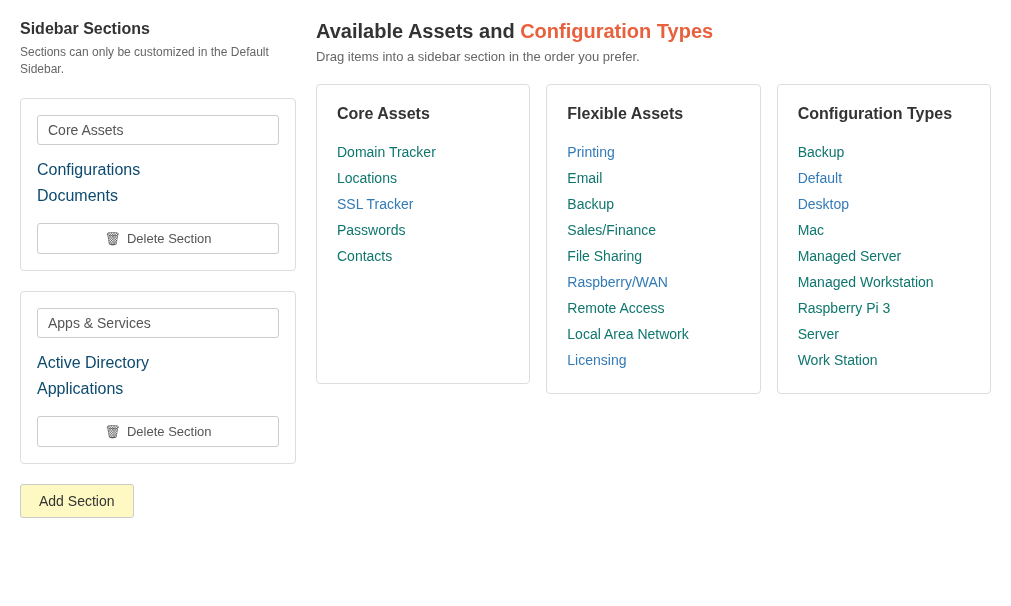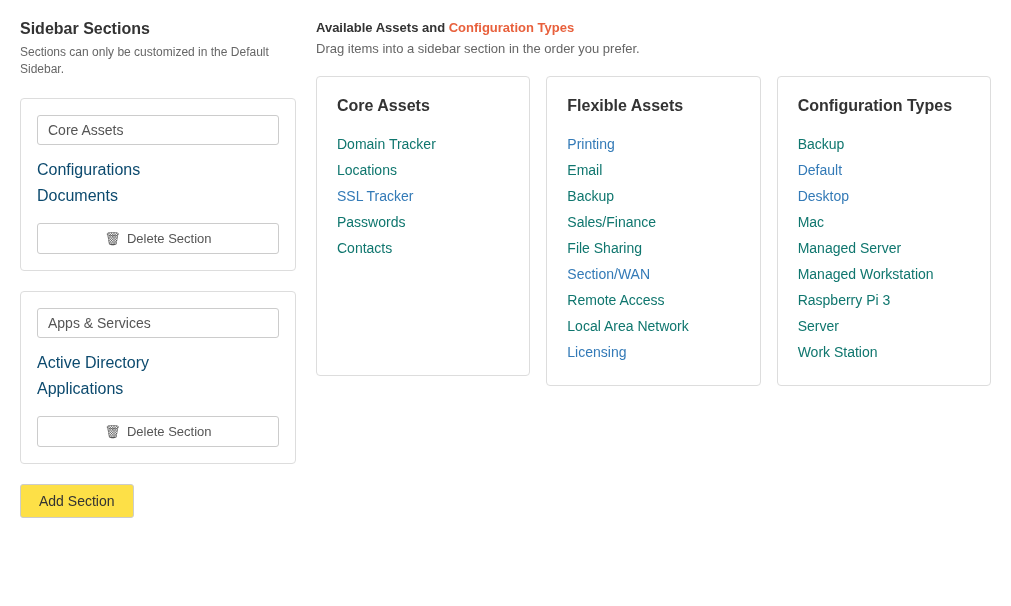--- a/index.html
+++ b/index.html
@@ -70,32 +70,32 @@
       cursor: pointer;
     }
     .trash-icon {
       font-size: 13px;
     }
     .add-section-btn {
       display: block;
       padding: 8px 18px;
       border: 1px solid #ccc;
       border-radius: 3px;
-      background: #fde047;
+      background: #fef9c3;
       color: #333;
       font-size: 14px;
       cursor: pointer;
       margin-top: 4px;
     }
     
     .content-area {
       flex: 1;
     }
     .content-area h1 {
-      font-size: 13px;
+      font-size: 20px;
       font-weight: bold;
       color: #333;
       margin-bottom: 6px;
     }
     .content-area h1 span.highlight {
       color: #e8603c;
     }
     .content-area .drag-hint {
       font-size: 13px;
       color: #666;
@@ -185,21 +185,21 @@
           <div class="asset-item">Contacts</div>
         </div>
 
         <div class="asset-column">
           <h3>Flexible Assets</h3>
           <div class="asset-item linked">Printing</div>
           <div class="asset-item">Email</div>
           <div class="asset-item">Backup</div>
           <div class="asset-item">Sales/Finance</div>
           <div class="asset-item">File Sharing</div>
-          <div class="asset-item linked">Section/WAN</div>
+          <div class="asset-item linked">Raspberry/WAN</div>
           <div class="asset-item">Remote Access</div>
           <div class="asset-item">Local Area Network</div>
           <div class="asset-item linked">Licensing</div>
         </div>
 
         <div class="asset-column">
           <h3>Configuration Types</h3>
           <div class="asset-item">Backup</div>
           <div class="asset-item linked">Default</div>
           <div class="asset-item linked">Desktop</div>

